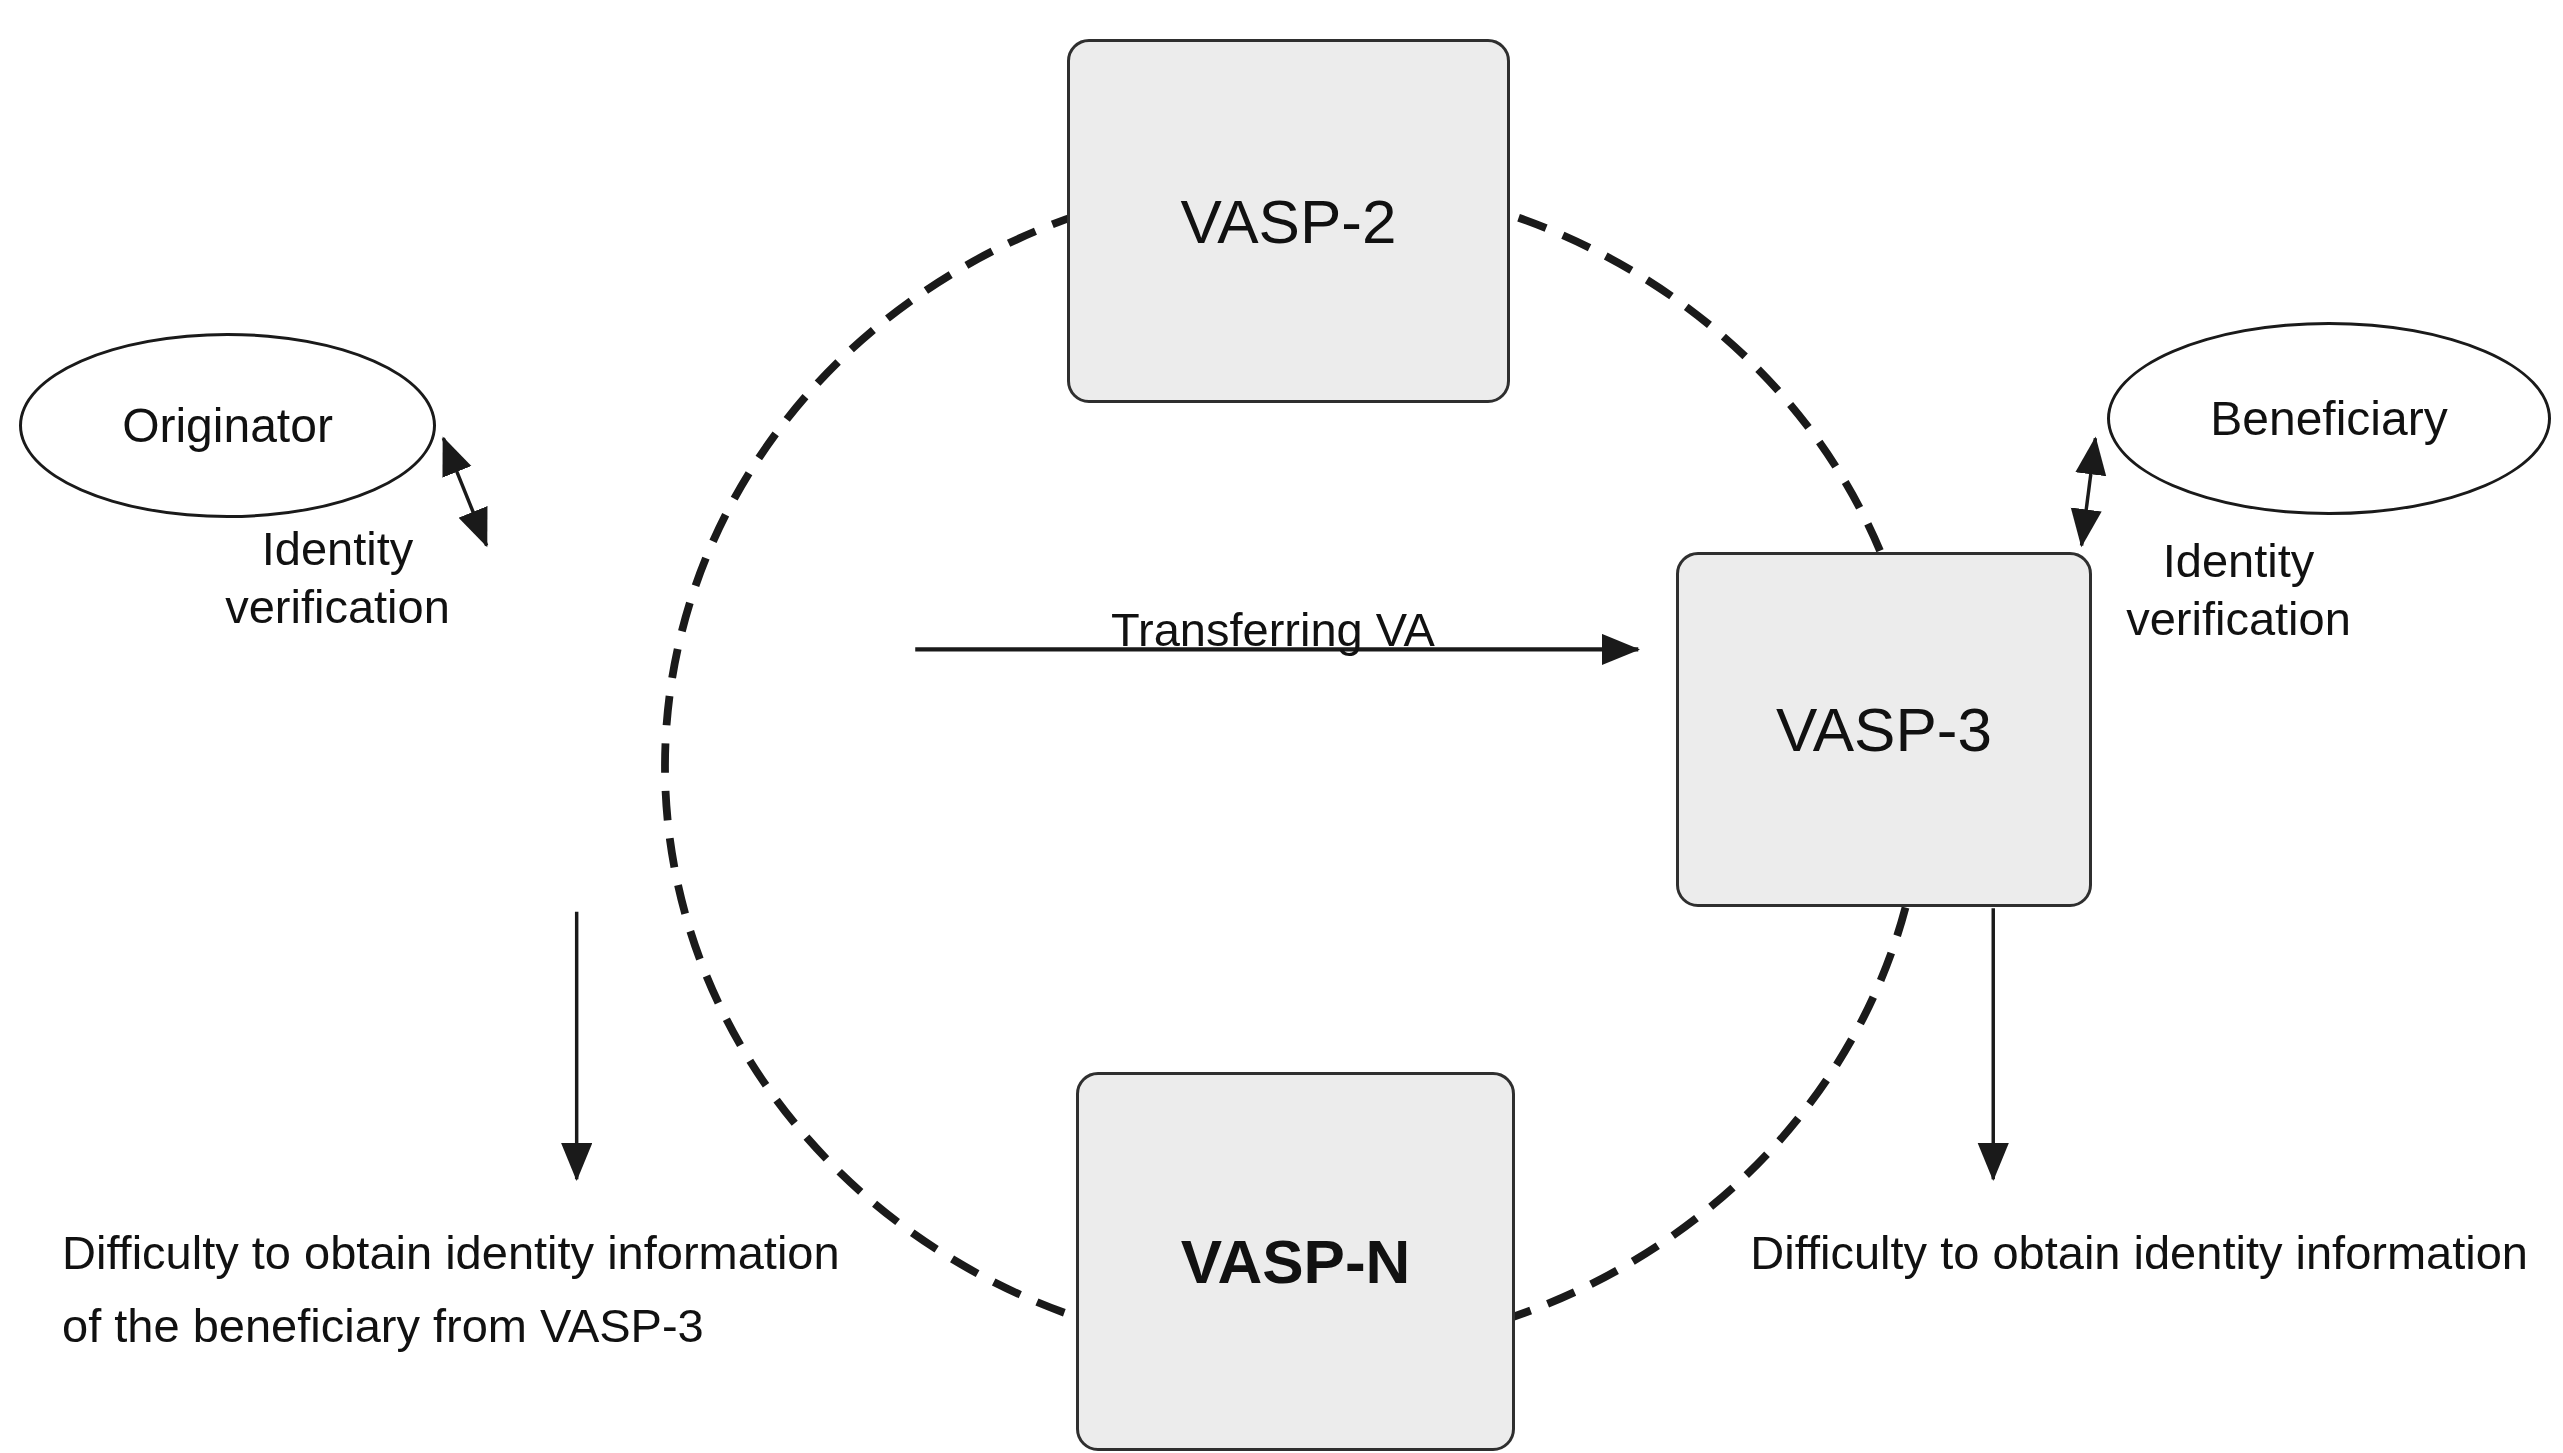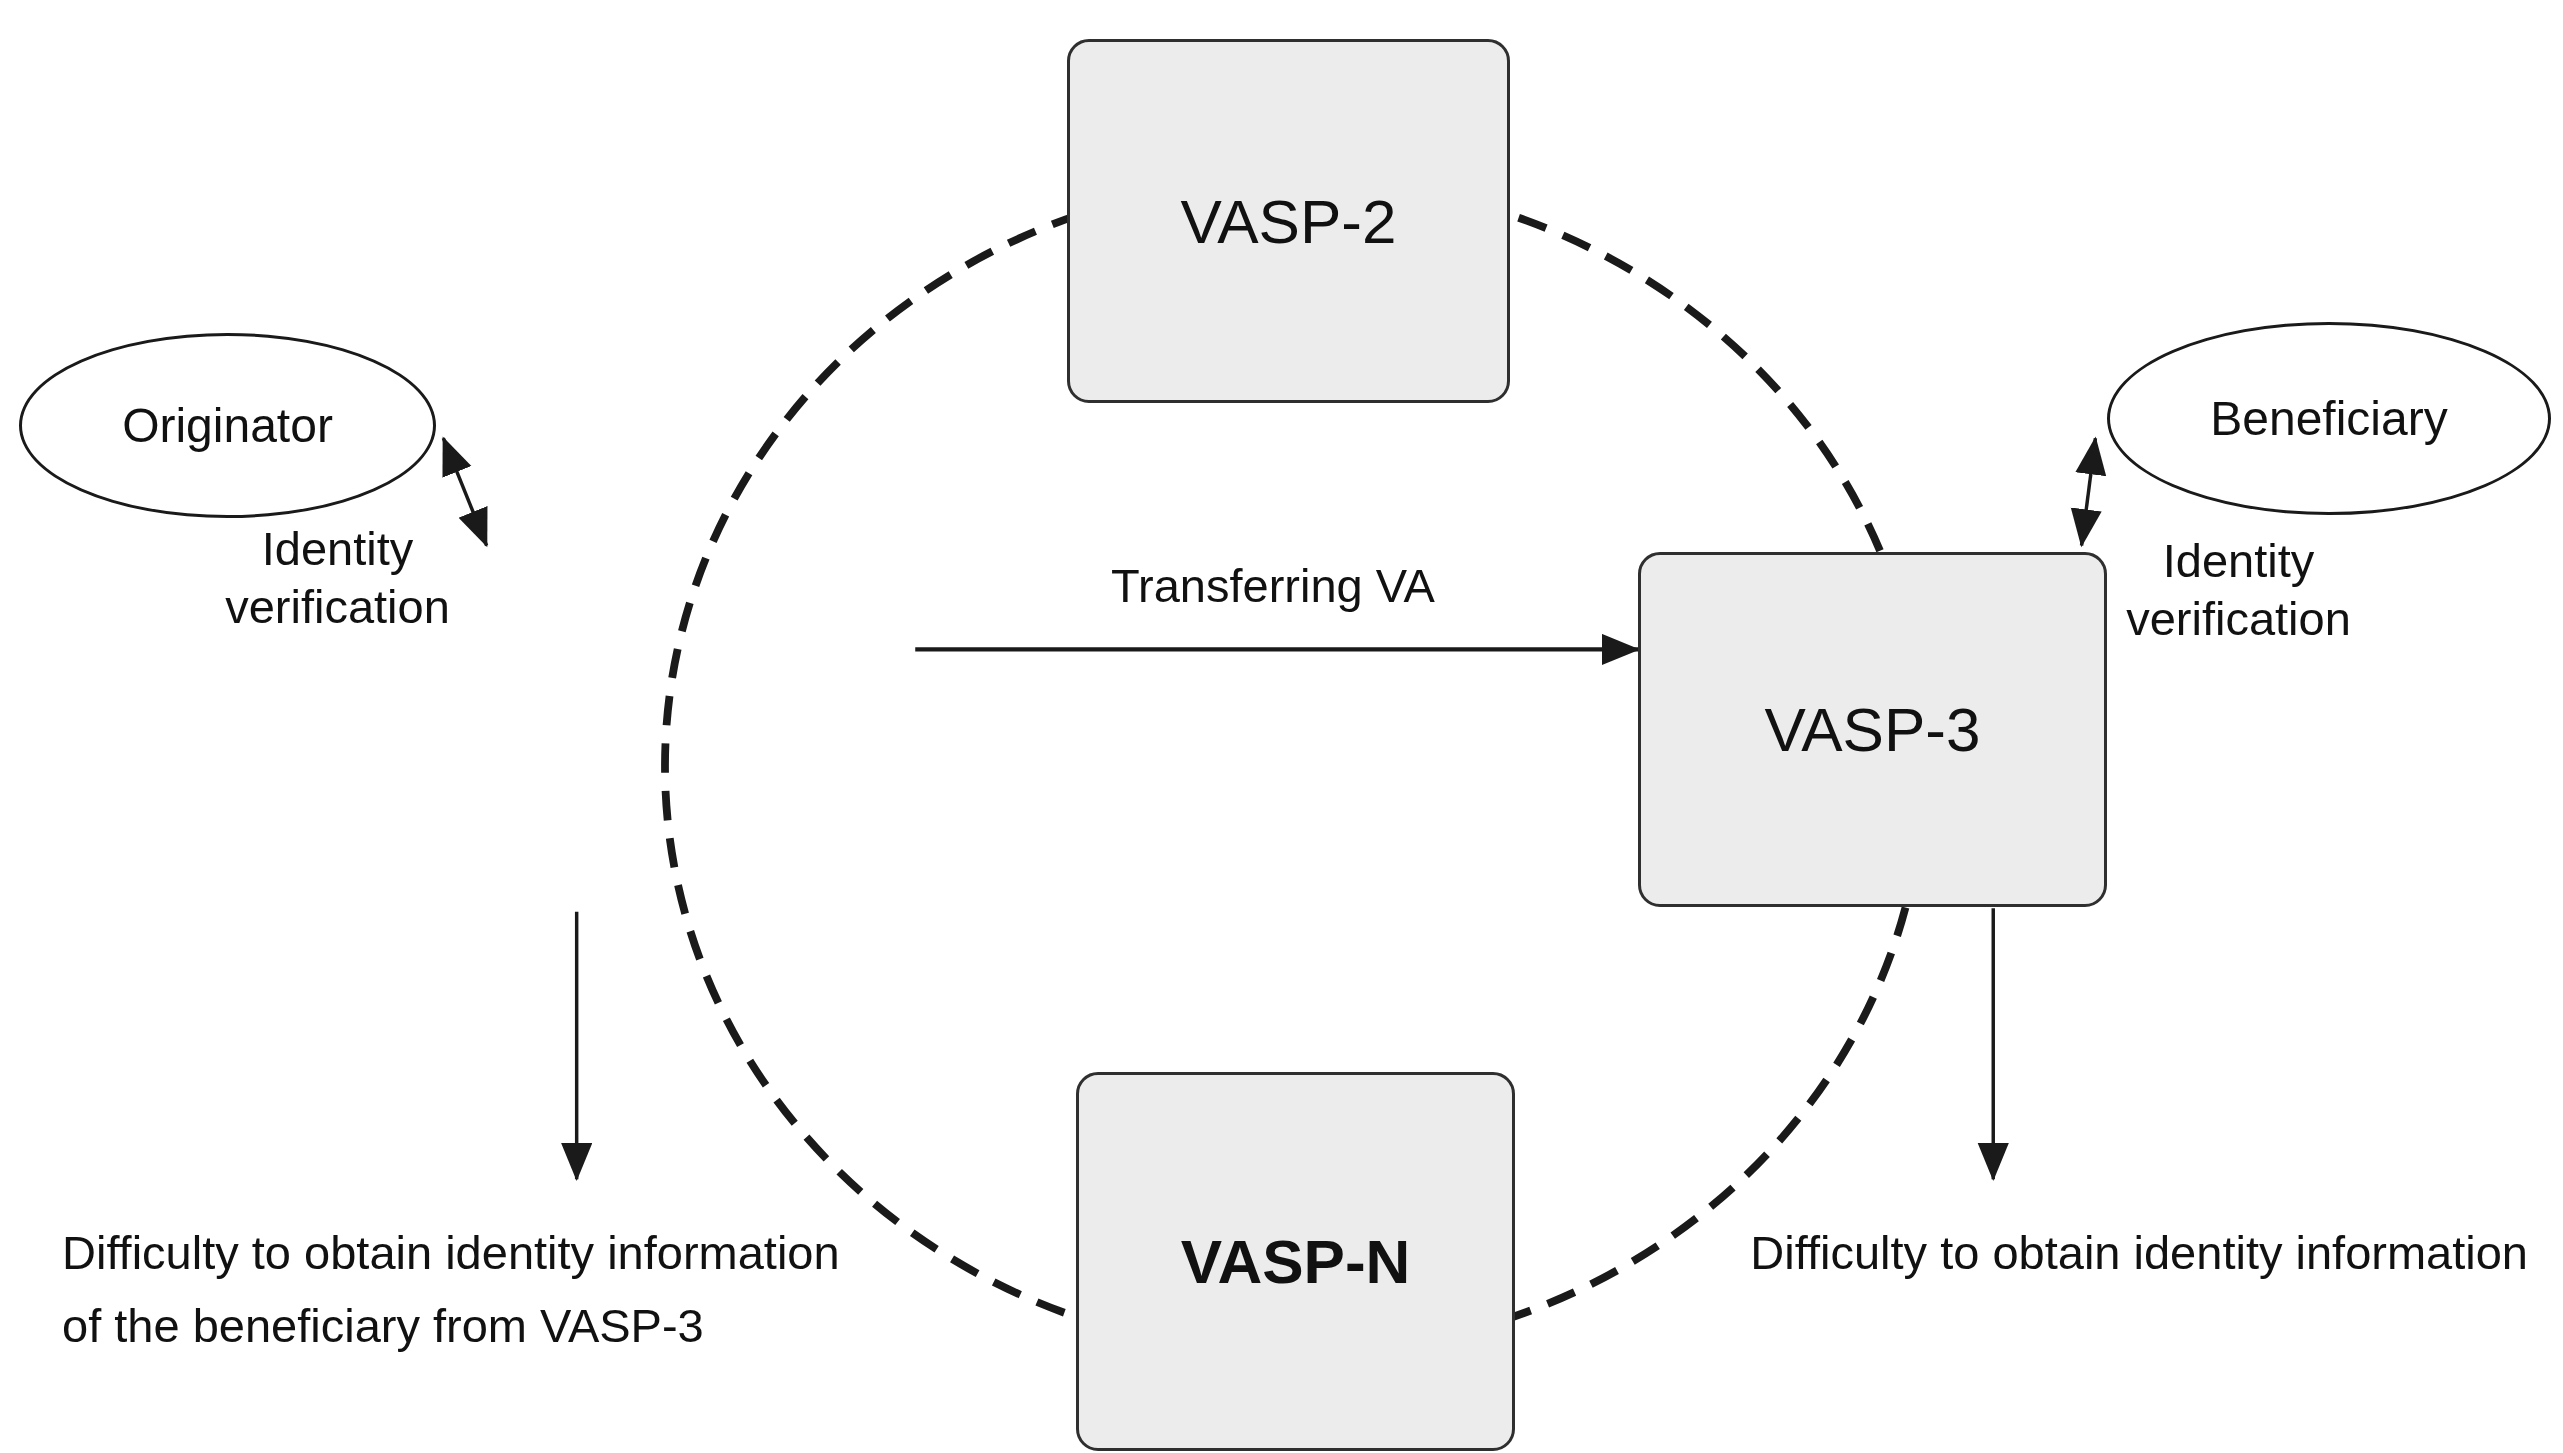--- a/index.html
+++ b/index.html
@@ -25,21 +25,21 @@
     position:absolute;display:flex;align-items:center;justify-content:center;
     background:var(--actor-fill);border:3.5px solid var(--line);
     border-radius:50%;font-size:48px;box-sizing:border-box;
   }
   .lbl{position:absolute;white-space:nowrap;}
   .lbl.center-bold{
     text-align:center;font-weight:bold;font-size:69px;line-height:86px;letter-spacing:-0.9px;
   }
   .lbl.annot{font-size:47px;line-height:58px;text-align:center;}
   .lbl.diff{font-size:47px;line-height:73px;}
-  .lbl.transfer{font-size:47px;text-align:center;}
+  .lbl.transfer{font-size:47px;text-align:center;margin-top:44px;}
 </style>
 </head>
 <body>
 
 <div class="canvas">
 
   <svg class="layer" viewBox="0 0 2960 1678">
     <defs>
       <marker id="ah" markerUnits="userSpaceOnUse" markerWidth="48" markerHeight="40" refX="42" refY="18" orient="auto-start-reverse">
         <path d="M0,0 L44,18 L0,36 Z" style="fill:var(--line,#1a1a1a)"></path>
@@ -55,21 +55,21 @@
     <line x1="2302" y1="1049" x2="2302" y2="1362" marker-end="url(#ah)" style="stroke:var(--line,#1a1a1a);stroke-width:4"></line>
 
     <line x1="512" y1="506" x2="562" y2="630" marker-start="url(#ah)" marker-end="url(#ah)" style="stroke:var(--line,#1a1a1a);stroke-width:4"></line>
 
     <line x1="2420" y1="506" x2="2404" y2="630" marker-start="url(#ah)" marker-end="url(#ah)" style="stroke:var(--line,#1a1a1a);stroke-width:4"></line>
   </svg>
 
   <div class="node" style="left:1067px;top:39px;width:443px;height:364px;">VASP-2</div>
 
 
-  <div class="node" style="left:1638px;top:552px;width:469px;height:355px;">VASP-3</div>
+  <div class="node" style="left:1676px;top:552px;width:416px;height:355px;">VASP-3</div>
 
   <div class="node" style="left:1076px;top:1072px;width:439px;height:379px;font-weight:bold;">VASP-N</div>
 
   <div class="actor" style="left:2107px;top:322px;width:444px;height:193px;">Beneficiary</div>
 
   <div class="actor" style="left:19px;top:333px;width:417px;height:185px;">Originator</div>
 
 
   <div class="lbl transfer" style="left:1013px;top:558px;width:520px;">Transferring VA</div>
 

